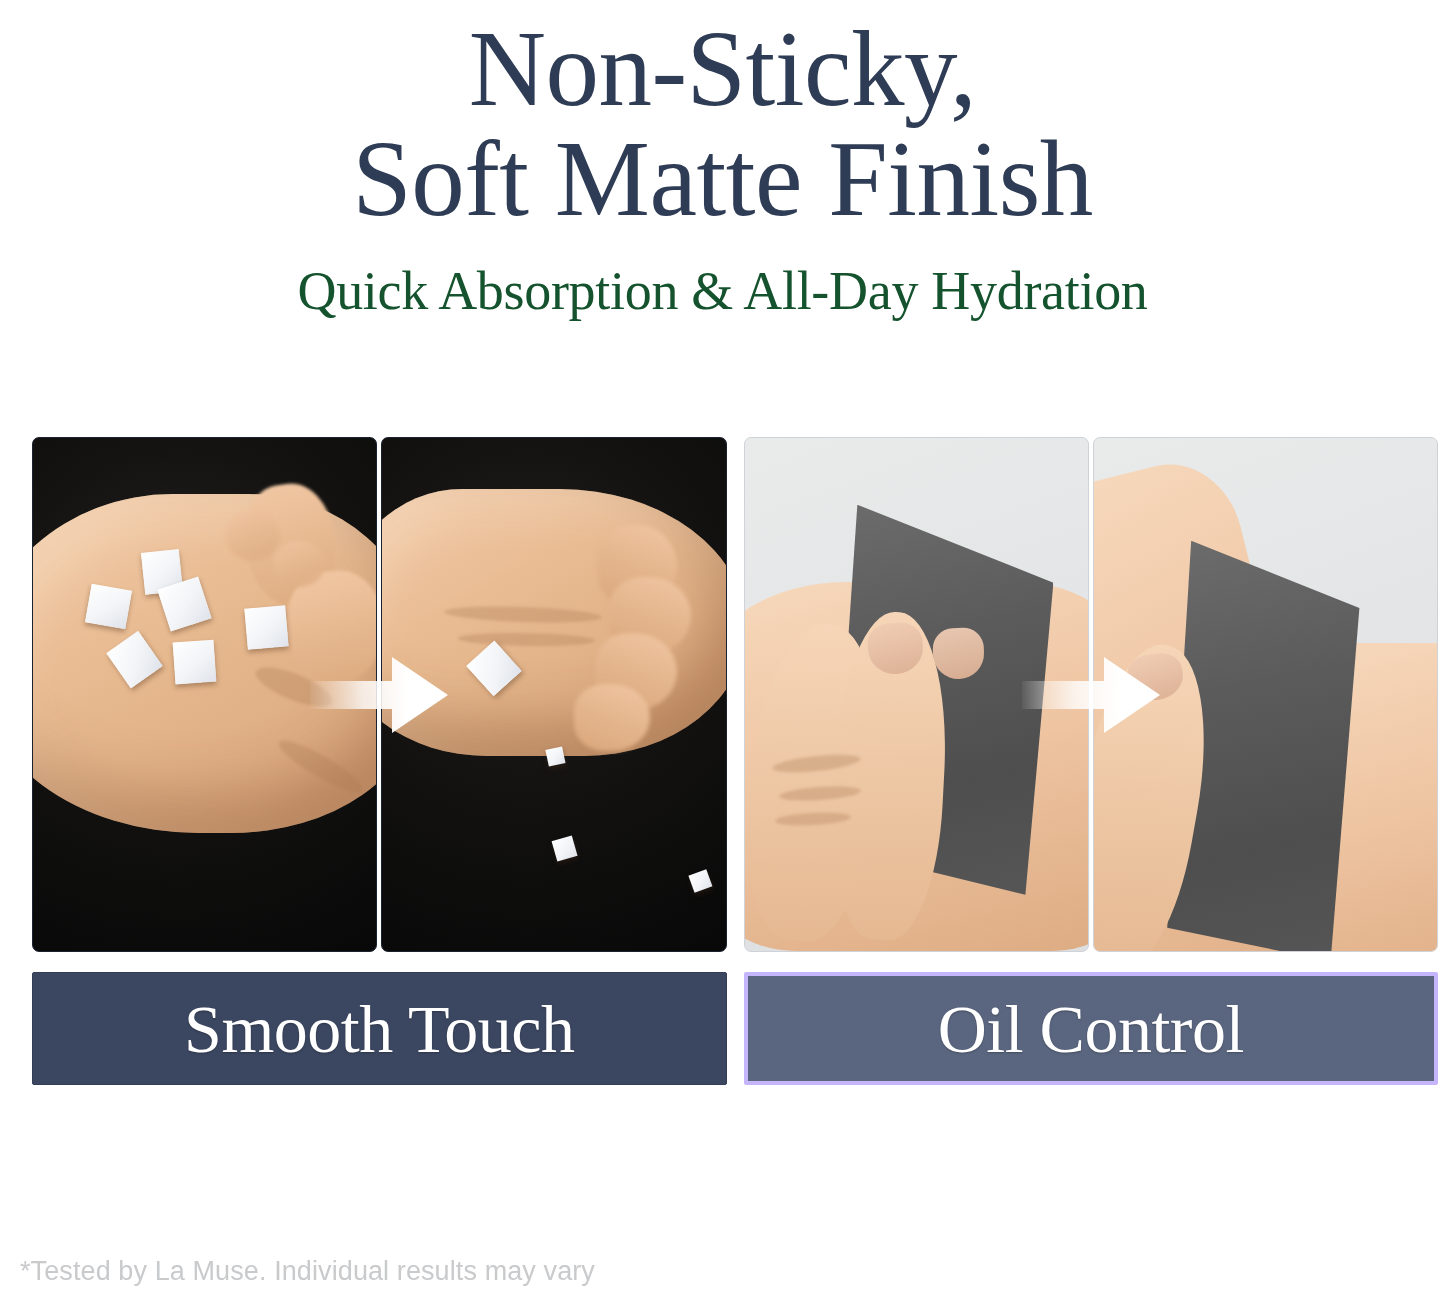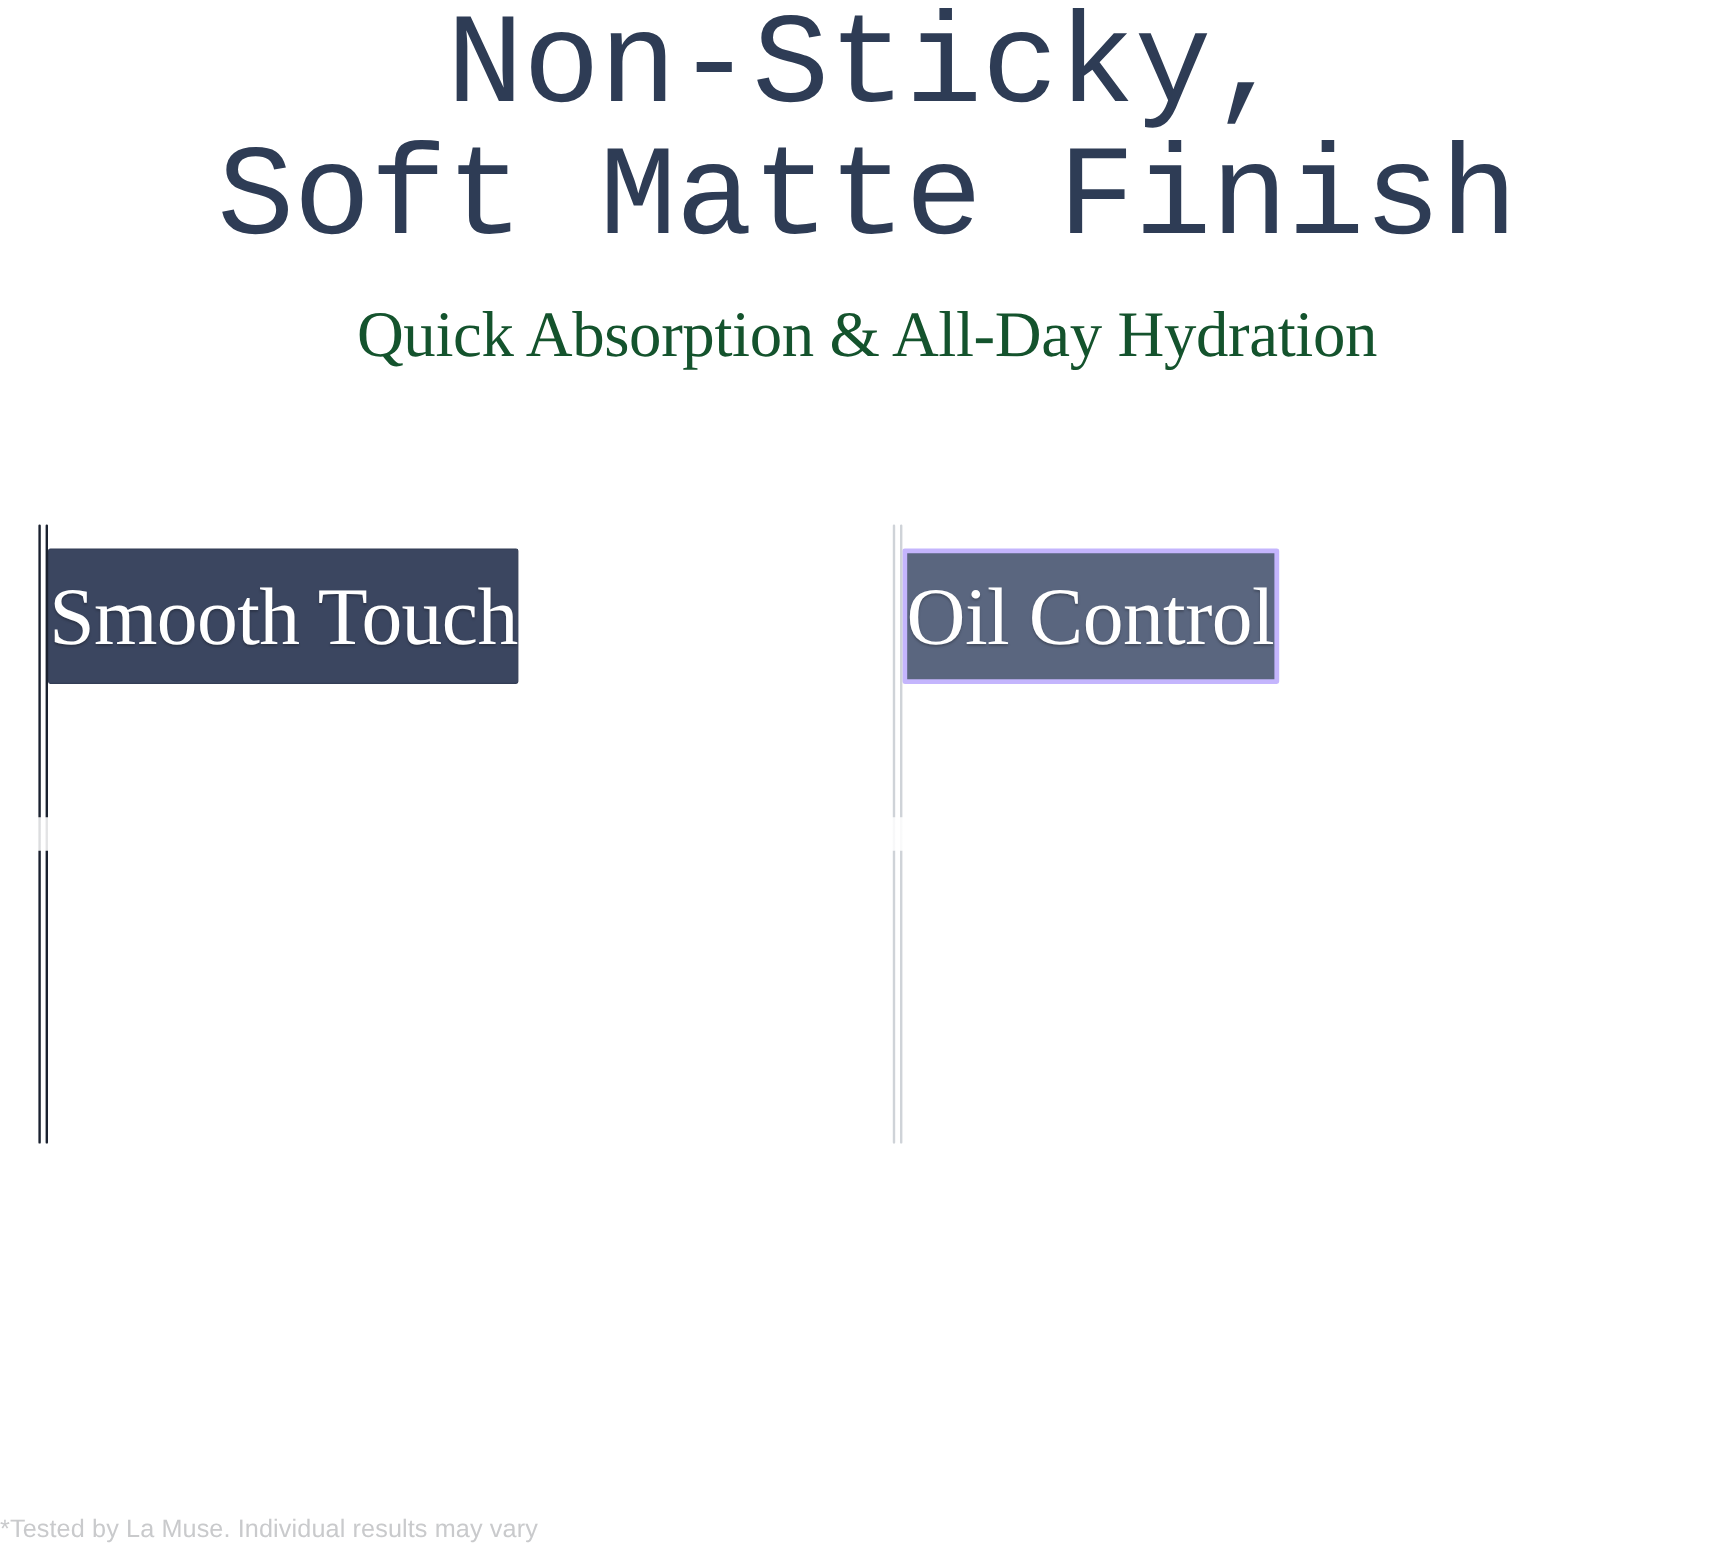--- a/index.html
+++ b/index.html
@@ -23,27 +23,27 @@
   
   .header {
     position: absolute;
     left: 0;
     top: 0;
     width: 1445px;
     text-align: center;
   }
 
   .headline {
-    font-family: Liberation Mono, monospace;
+    font-family: Liberation Serif, serif;
     color: #2e3c55;
     font-size: 107px;
     line-height: 1.03;
     letter-spacing: -0.5px;
     font-weight: 400;
-    padding-top: 2px;
+    padding-top: 14px;
     white-space: pre-line;
   }
 
   .subtitle {
     font-family: "Liberation Serif", "DejaVu Serif", serif;
     color: #14532d;
     font-size: 54px;
     line-height: 1.1;
     font-weight: 400;
     letter-spacing: -0.3px;
@@ -57,20 +57,21 @@
     top: 437px;
     width: 1406px;
     height: 648px;
     display: flex;
     gap: 17px;
   }
 
   .group {
     width: 696px;
     display: flex;
+    flex-direction: column;
   }
 
   .photo-row {
     position: relative;
     display: flex;
     gap: 4px;
     height: 516px;
   }
 
   .photo {
@@ -207,24 +208,24 @@
     font-size: 68px;
     line-height: 1;
     font-weight: 400;
     letter-spacing: -0.5px;
     text-shadow: 0 1px 2px rgba(0, 0, 0, 0.25);
   }
 
   
   .footnote {
     position: absolute;
-    left: 0;
+    left: 20px;
     bottom: 16px;
     font-family: "Liberation Sans", sans-serif;
-    font-size: 21px;
+    font-size: 27px;
     color: #c9cacc;
     letter-spacing: 0.1px;
     white-space: nowrap;
     text-align: right;
   }
 </style>
 </head>
 <body>
 
 <div class="page">

